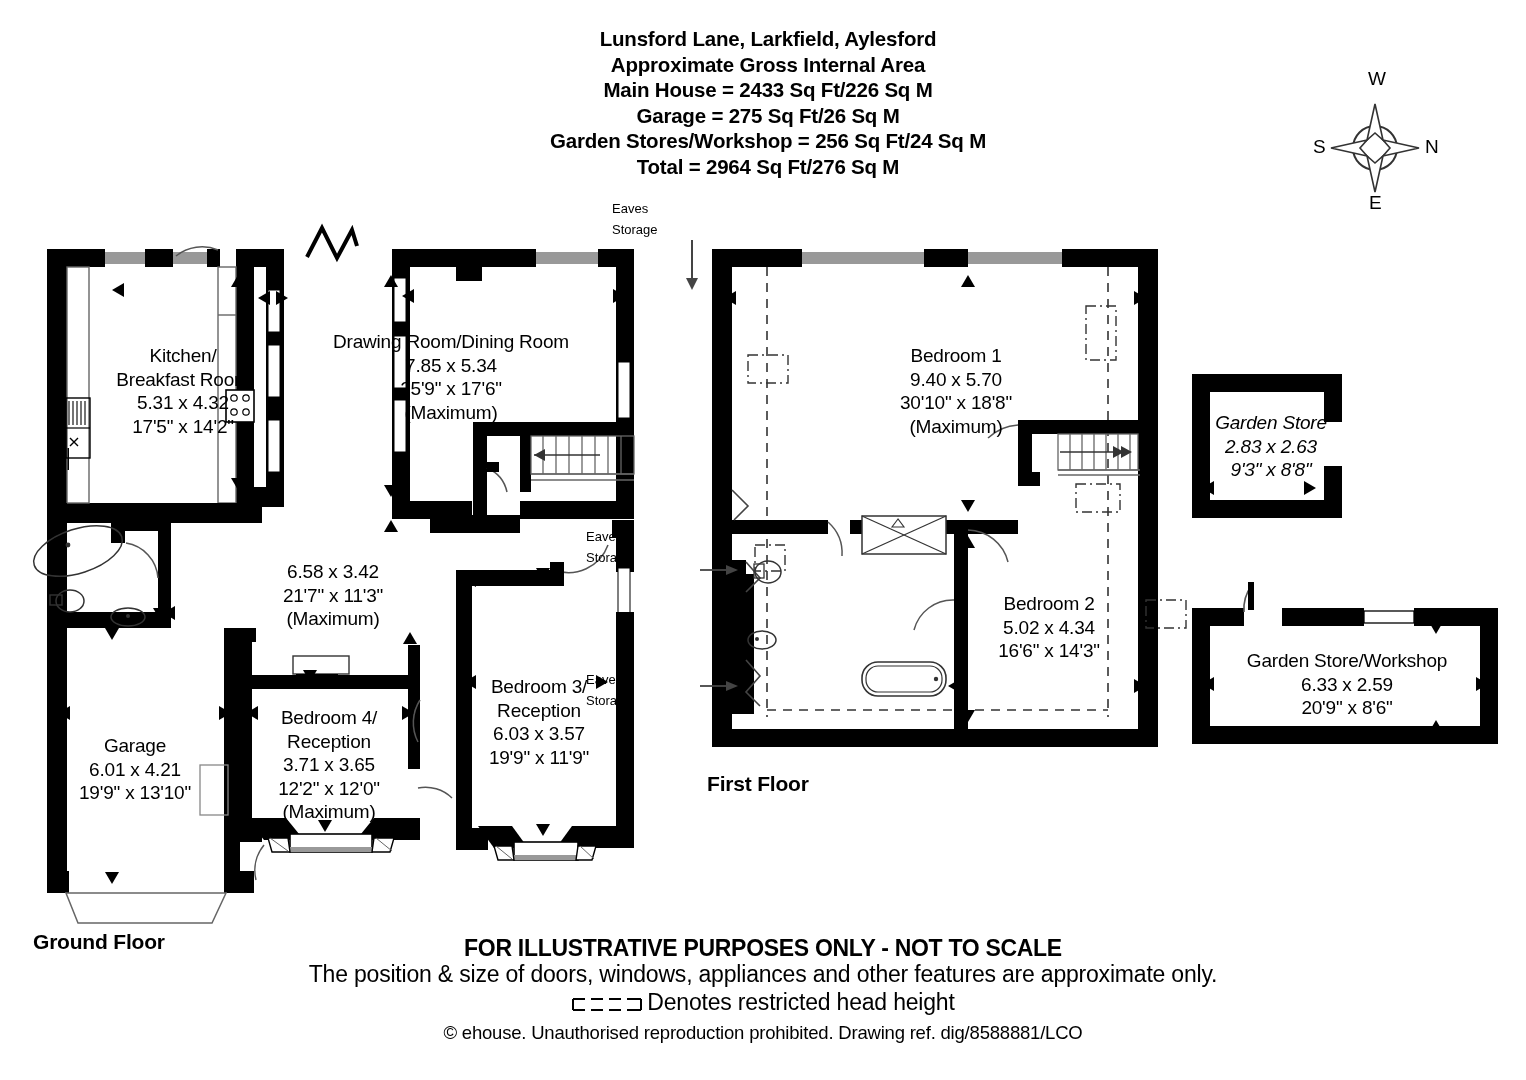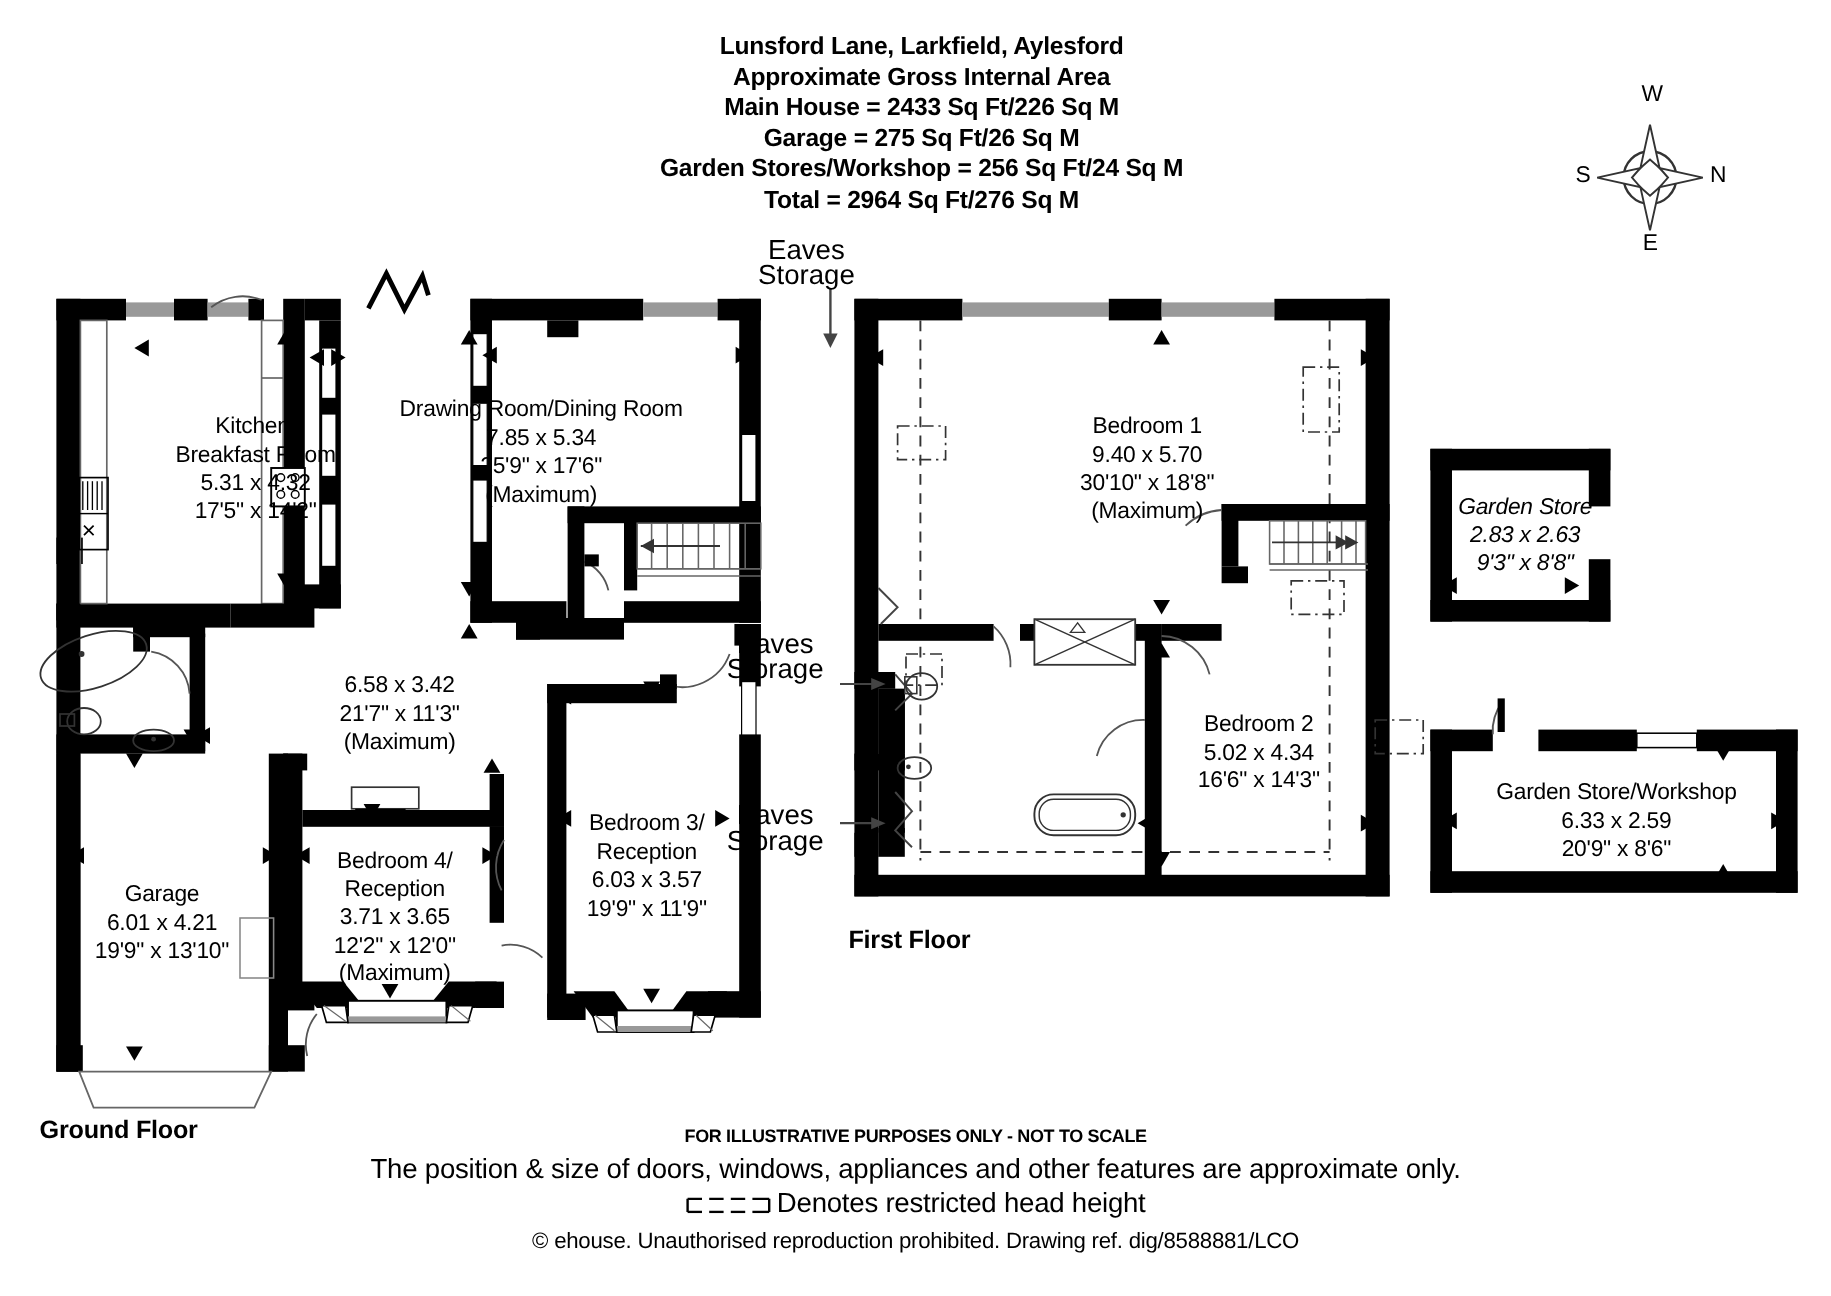--- a/index.html
+++ b/index.html
@@ -59,22 +59,22 @@
   .floor-label {
     position: absolute;
     font-weight: bold;
     font-size: 21px;
     letter-spacing: -0.2px;
     white-space: nowrap;
   }
 
   .eaves-label {
     position: absolute;
-    text-align: center;
-    font-size: 23px;
+    text-align: left;
+    font-size: 13px;
     line-height: 21px;
     white-space: nowrap;
   }
   .eaves-label div { white-space: nowrap; }
 
   .compass-letter {
     position: absolute;
     font-size: 19px;
     font-family: "Liberation Sans", sans-serif;
     white-space: nowrap;
@@ -82,21 +82,21 @@
 
   .footer {
     position: absolute;
     left: 0;
     top: 936px;
     width: 1526px;
     text-align: center;
   }
   .footer-headline {
     font-weight: bold;
-    font-size: 15px;
+    font-size: 23px;
     letter-spacing: -0.3px;
     line-height: 24px;
     white-space: nowrap;
   }
   .footer-sub {
     font-size: 23px;
     letter-spacing: -0.2px;
     line-height: 28px;
     white-space: nowrap;
   }
@@ -483,21 +483,21 @@
   </div>
   <div class="eaves-label" style="left:586px; top:526px; width:120px;">
     <div>Eaves</div>
     <div>Storage</div>
   </div>
   <div class="eaves-label" style="left:586px; top:669px; width:120px;">
     <div>Eaves</div>
     <div>Storage</div>
   </div>
 
-  <div class="room-label" style="left:66px; top:344px; width:234px;margin-left:30px;">
+  <div class="room-label" style="left:66px; top:344px; width:234px;">
     <div>Kitchen/</div>
     <div>Breakfast Room</div>
     <div>5.31 x 4.32</div>
     <div>17'5" x 14'2"</div>
   </div>
 
   <div class="room-label" style="left:306px; top:330px; width:290px;">
     <div>Drawing Room/Dining Room</div>
     <div>7.85 x 5.34</div>
     <div>25'9" x 17'6"</div>

